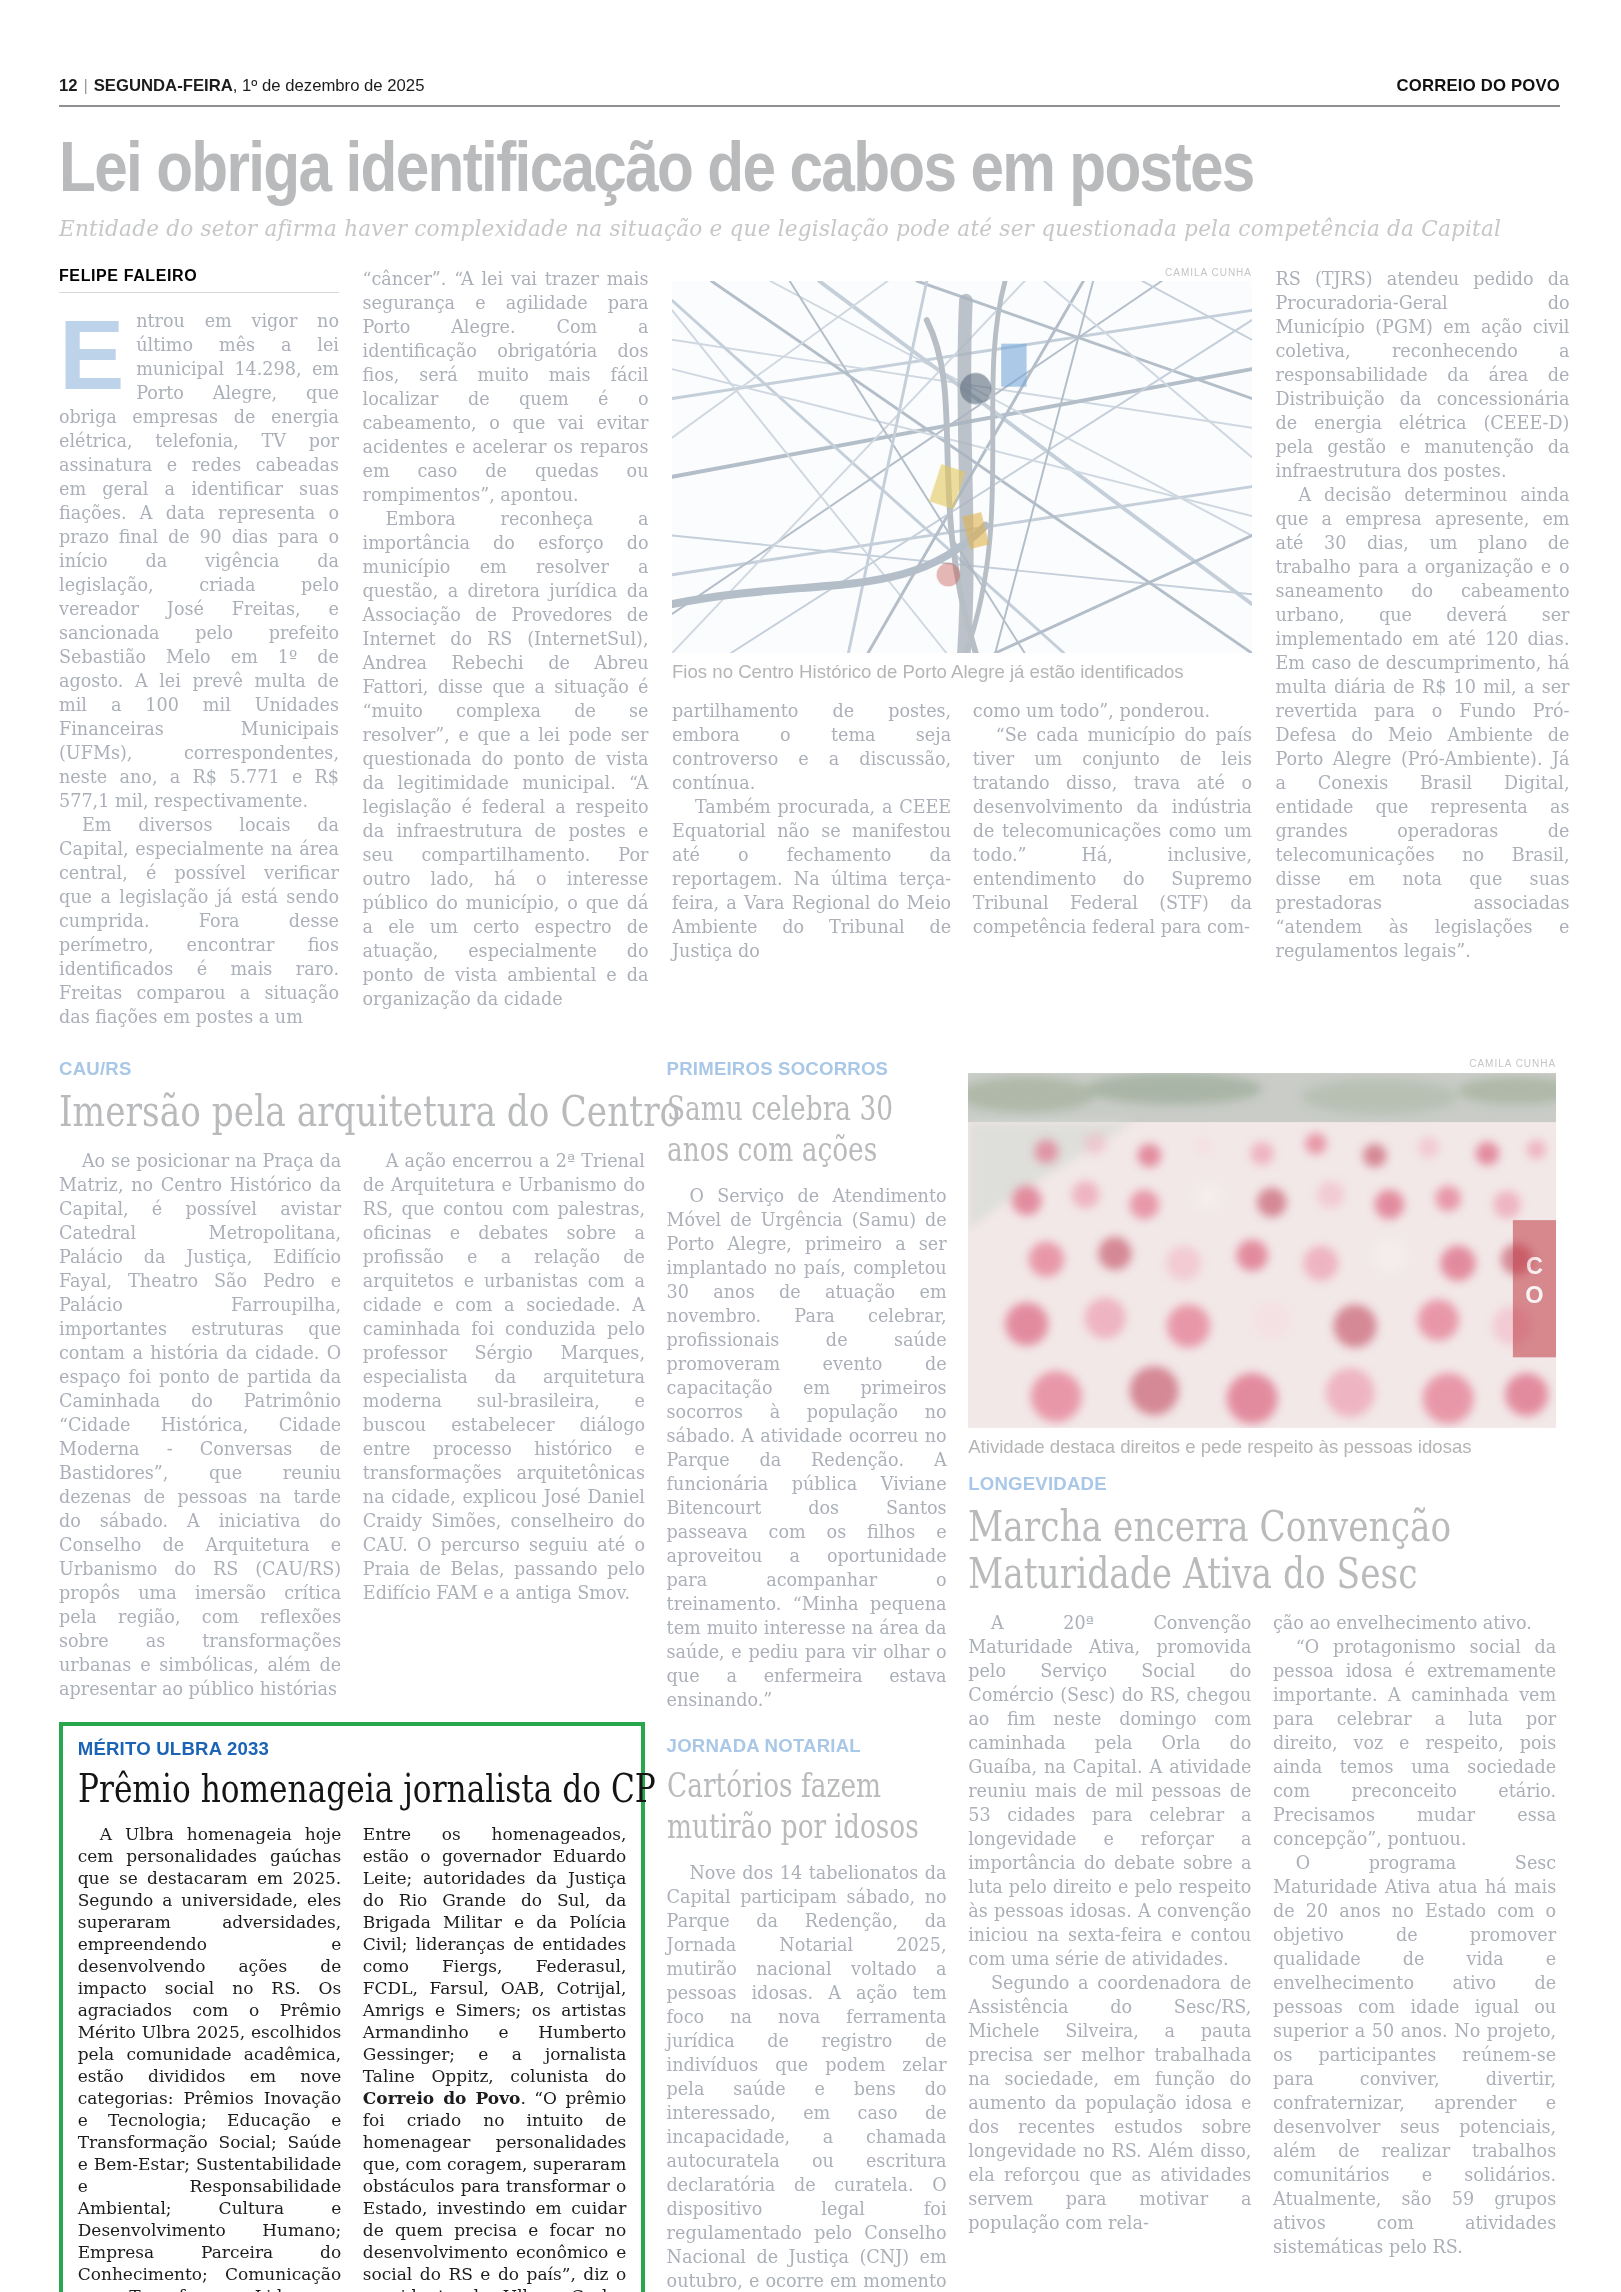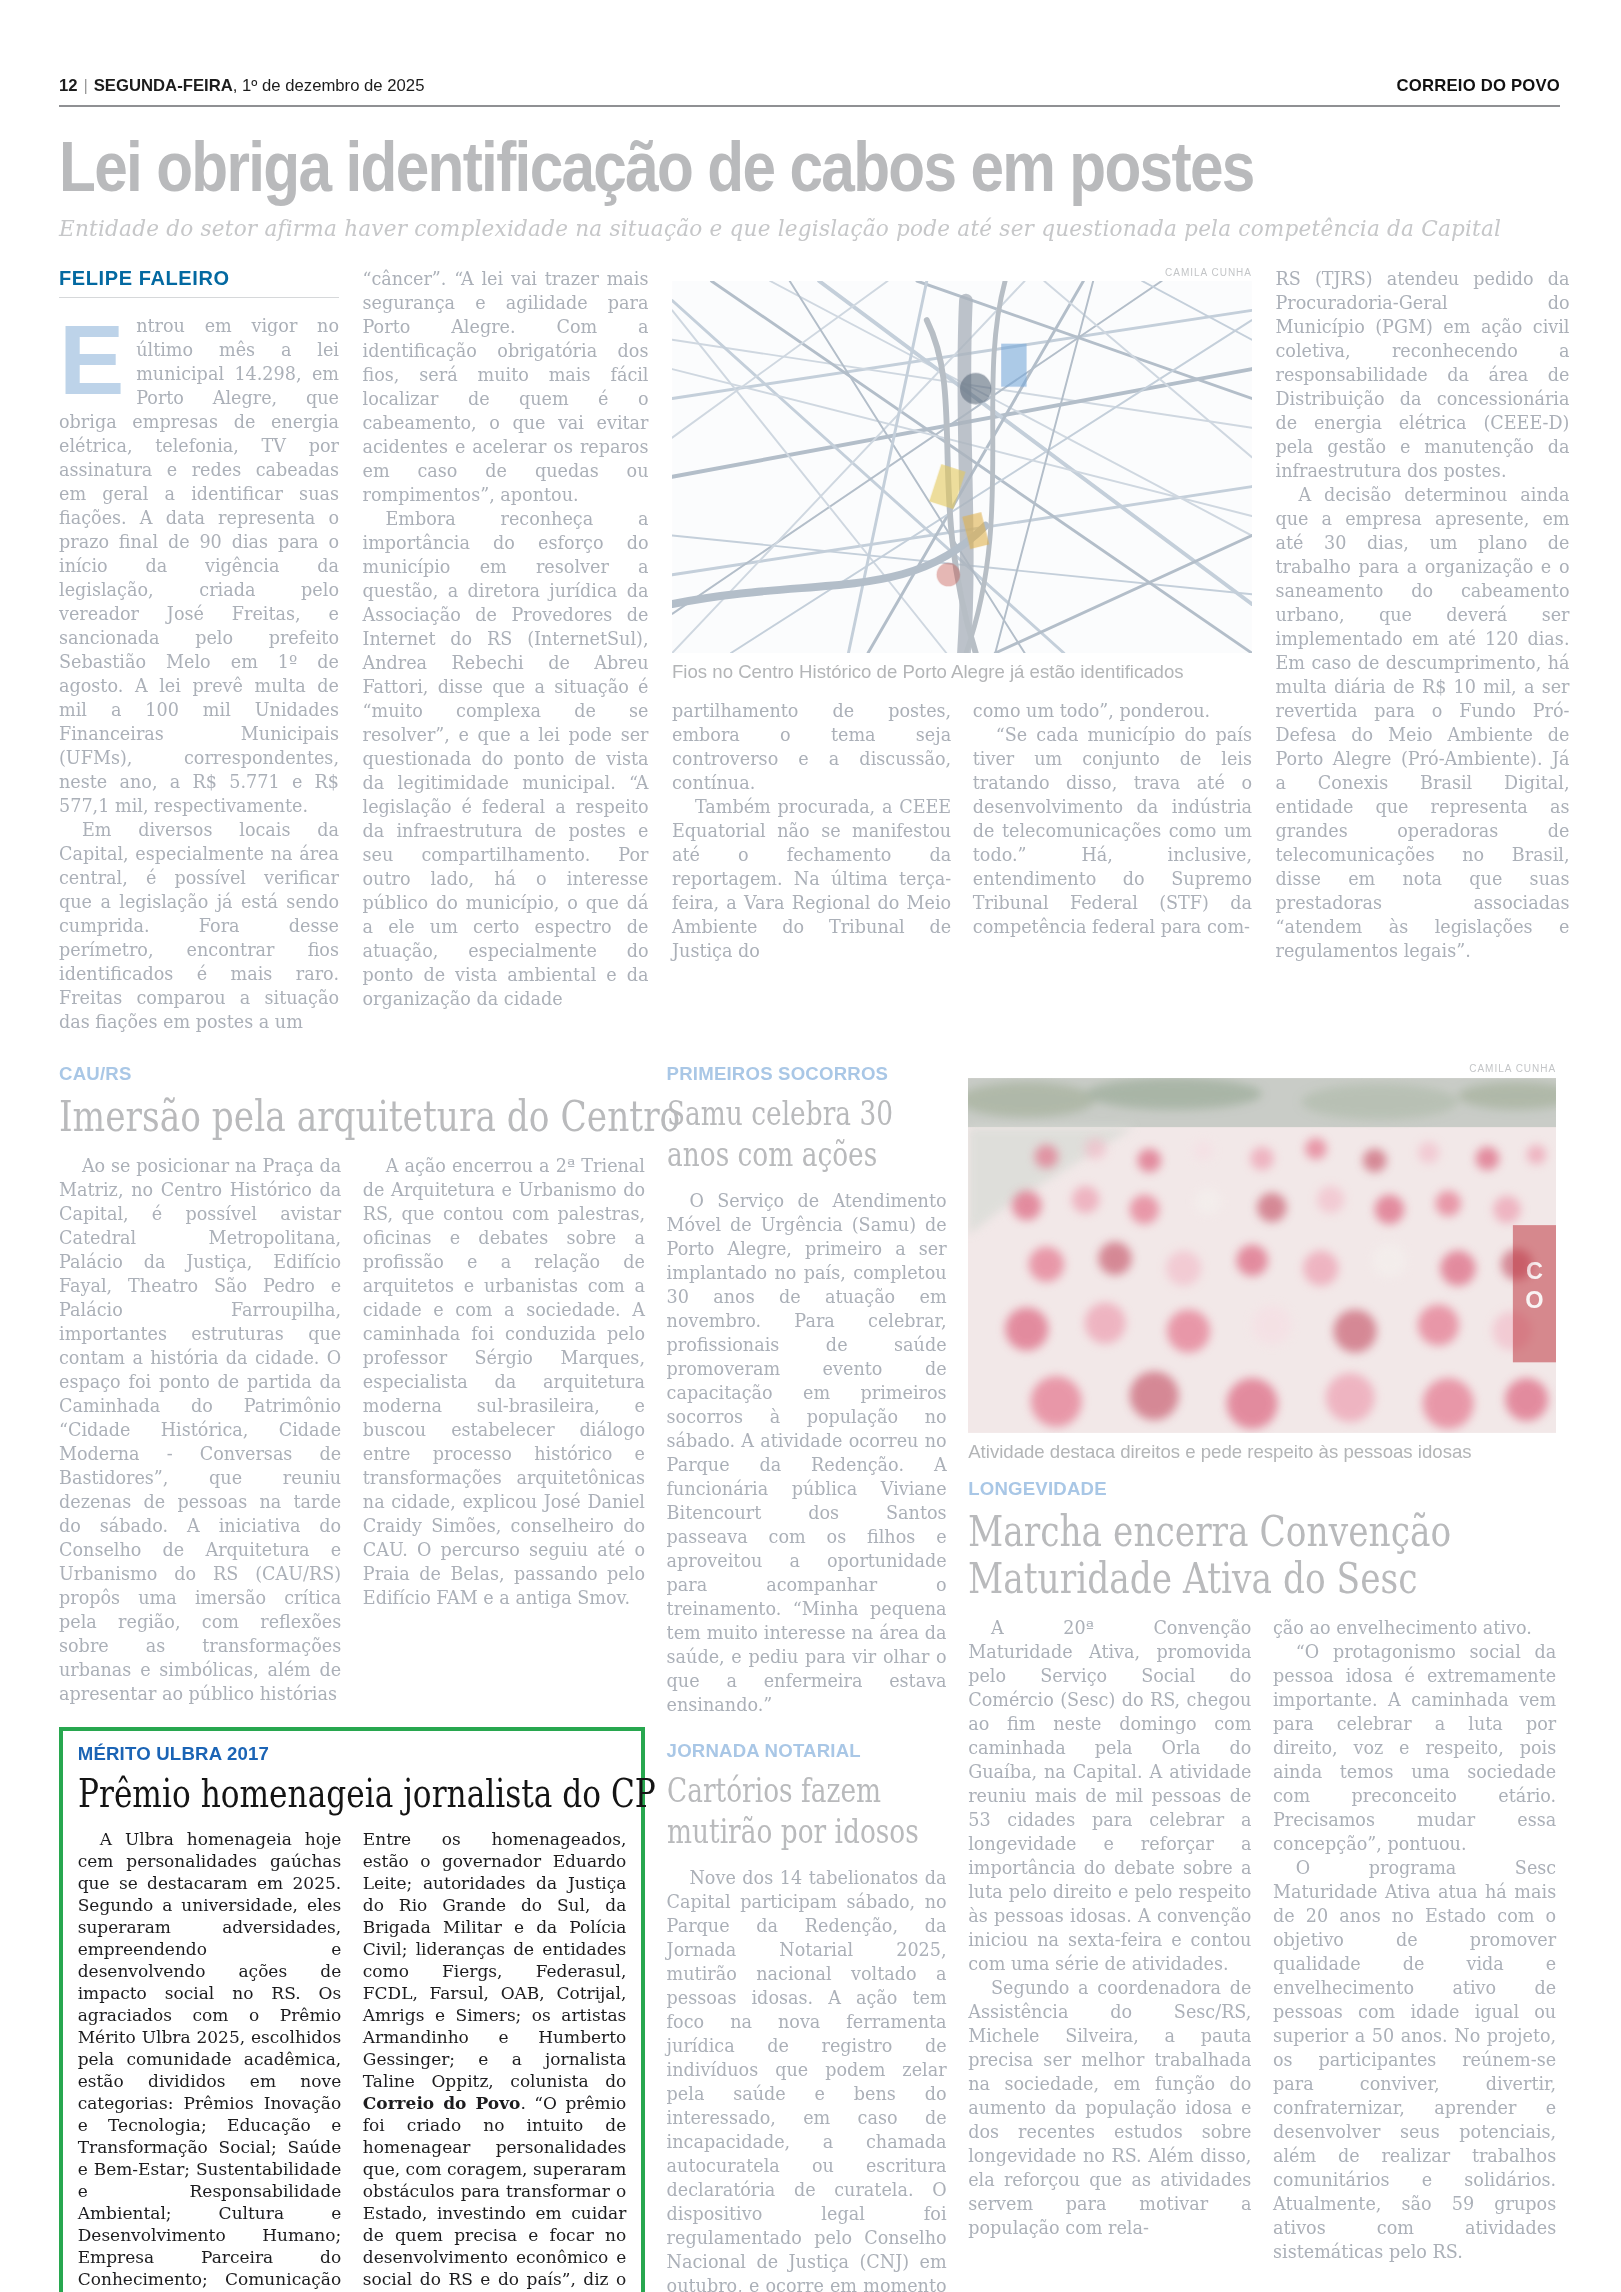--- a/index.html
+++ b/index.html
@@ -26,21 +26,21 @@
     letter-spacing:-0.5px;transform:scaleX(.88);}
   
   .lead-headline{
     margin:23.5px 0 0 0;font-weight:bold;font-size:71px;line-height:74px;
     color:#b9babc;letter-spacing:-2px;white-space:nowrap;
     transform:scaleX(.85);transform-origin:left center;}
   .lead-subhead{margin-top:11.8px;font-family:"DejaVu Serif",serif;font-style:italic;
     font-size:21.6px;color:#c6c7c9;letter-spacing:0.2px;}
   .lead-grid{margin-top:25.5px;display:grid;
     grid-template-columns:280px 286px 580px 294px;column-gap:23.5px;}
-  .byline{font-size:20px;font-weight:bold;color:#0369a1;letter-spacing:0.6px;
+  .byline{font-size:16px;font-weight:bold;color:#000000;letter-spacing:0.6px;
     border-bottom:1px solid #d6d8da;padding-bottom:7.8px;margin-bottom:15.7px;}
   .body-col p,.body-p{
     font-family:"DejaVu Serif",serif;font-size:17.6px;line-height:24px;
     color:#abb0b8;text-align:justify;margin:0;text-indent:1.3em;}
   .body-col p.noindent,.body-p.noindent{text-indent:0;}
   .dropcap{float:left;font-family:"Liberation Sans",sans-serif;font-weight:bold;
     font-size:98px;line-height:80px;color:#bdd3e9;margin:5.9px 11.8px 0 0;}
   .photo-credit{font-size:10px;color:#c3c5c7;letter-spacing:1px;text-align:right;
     margin-bottom:3.9px;}
   .photo-caption{font-size:18.6px;color:#b3b5b7;margin-top:7.8px;}
@@ -170,21 +170,21 @@
           <div class="body-col">
               <p>Ao se posicionar na Praça da Matriz, no Centro Histórico da Capital, é possível avistar Catedral Metropolitana, Palácio da Justiça, Edifício Fayal, Theatro São Pedro e Palácio Farroupilha, importantes estruturas que contam a história da cidade. O espaço foi ponto de partida da Caminhada do Patrimônio “Cidade Histórica, Cidade Moderna - Conversas de Bastidores”, que reuniu dezenas de pessoas na tarde do sábado. A iniciativa do Conselho de Arquitetura e Urbanismo do RS (CAU/RS) propôs uma imersão crítica pela região, com reflexões sobre as transformações urbanas e simbólicas, além de apresentar ao público histórias</p>
             </div>
           <div class="body-col">
               <p>A ação encerrou a 2ª Trienal de Arquitetura e Urbanismo do RS, que contou com palestras, oficinas e debates sobre a profissão e a relação de arquitetos e urbanistas com a cidade e com a sociedade. A caminhada foi conduzida pelo professor Sérgio Marques, especialista da arquitetura moderna sul-brasileira, e buscou estabelecer diálogo entre processo histórico e transformações arquitetônicas na cidade, explicou José Daniel Craidy Simões, conselheiro do CAU. O percurso seguiu até o Praia de Belas, passando pelo Edifício FAM e a antiga Smov.</p>
             </div>
         </div>
       </div>
 
       <div class="greenbox">
-        <div class="tag strong">MÉRITO ULBRA 2017</div>
+        <div class="tag strong">MÉRITO ULBRA 2033</div>
         <h2 class="h-serif h-lg h-dark one">Prêmio homenageia jornalista do CP</h2>
         <div class="twocol">
           <div class="body-col">
               <p>A Ulbra homenageia hoje cem personalidades gaúchas que se destacaram em 2025. Segundo a universidade, eles superaram adversidades, empreendendo e desenvolvendo ações de impacto social no RS. Os agraciados com o Prêmio Mérito Ulbra 2025, escolhidos pela comunidade acadêmica, estão divididos em nove categorias: Prêmios Inovação e Tecnologia; Educação e Transformação Social; Saúde e Bem-Estar; Sustentabilidade e Responsabilidade Ambiental; Cultura e Desenvolvimento Humano; Empresa Parceira do Conhecimento; Comunicação que Transforma; Liderança Inspiradora; e Legado Ulbra - Impacto Regional e Nacional.</p>
             </div>
           <div class="body-col">
               <p class="noindent">Entre os homenageados, estão o governador Eduardo Leite; autoridades da Justiça do Rio Grande do Sul, da Brigada Militar e da Polícia Civil; lideranças de entidades como Fiergs, Federasul, FCDL, Farsul, OAB, Cotrijal, Amrigs e Simers; os artistas Armandinho e Humberto Gessinger; e a jornalista Taline Oppitz, colunista do <strong>Correio do Povo</strong>. “O prêmio foi criado no intuito de homenagear personalidades que, com coragem, superaram obstáculos para transformar o Estado, investindo em cuidar de quem precisa e focar no desenvolvimento econômico e social do RS e do país”, diz o presidente da Ulbra, Carlos Melke.</p>
             </div>
         </div>
       </div>

